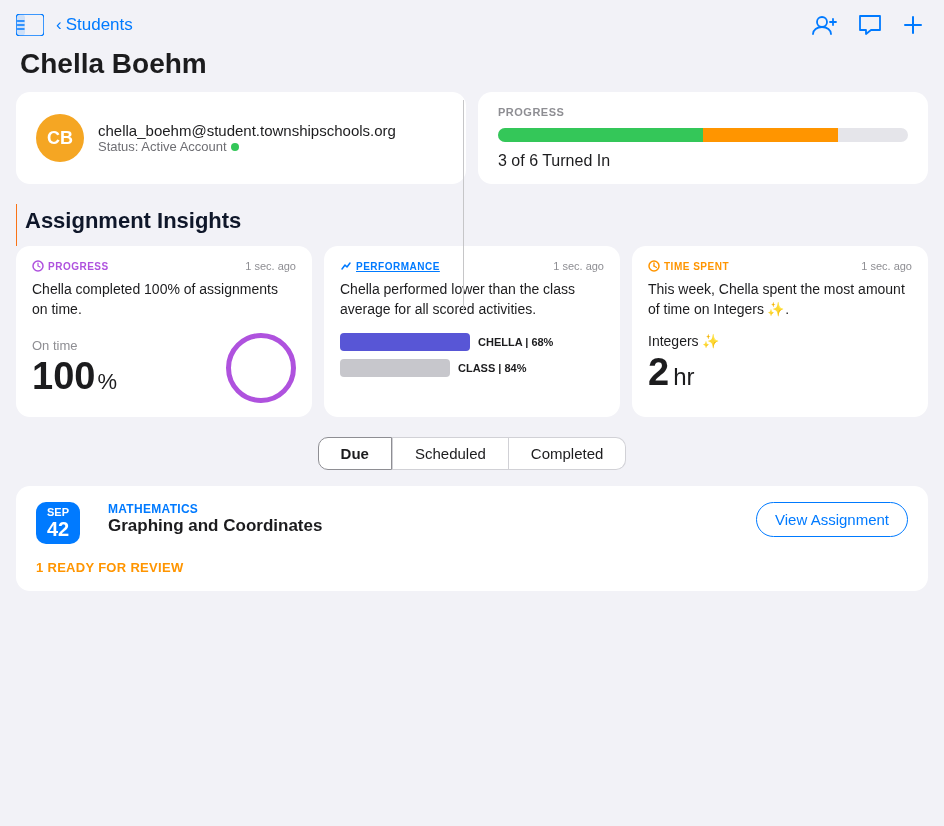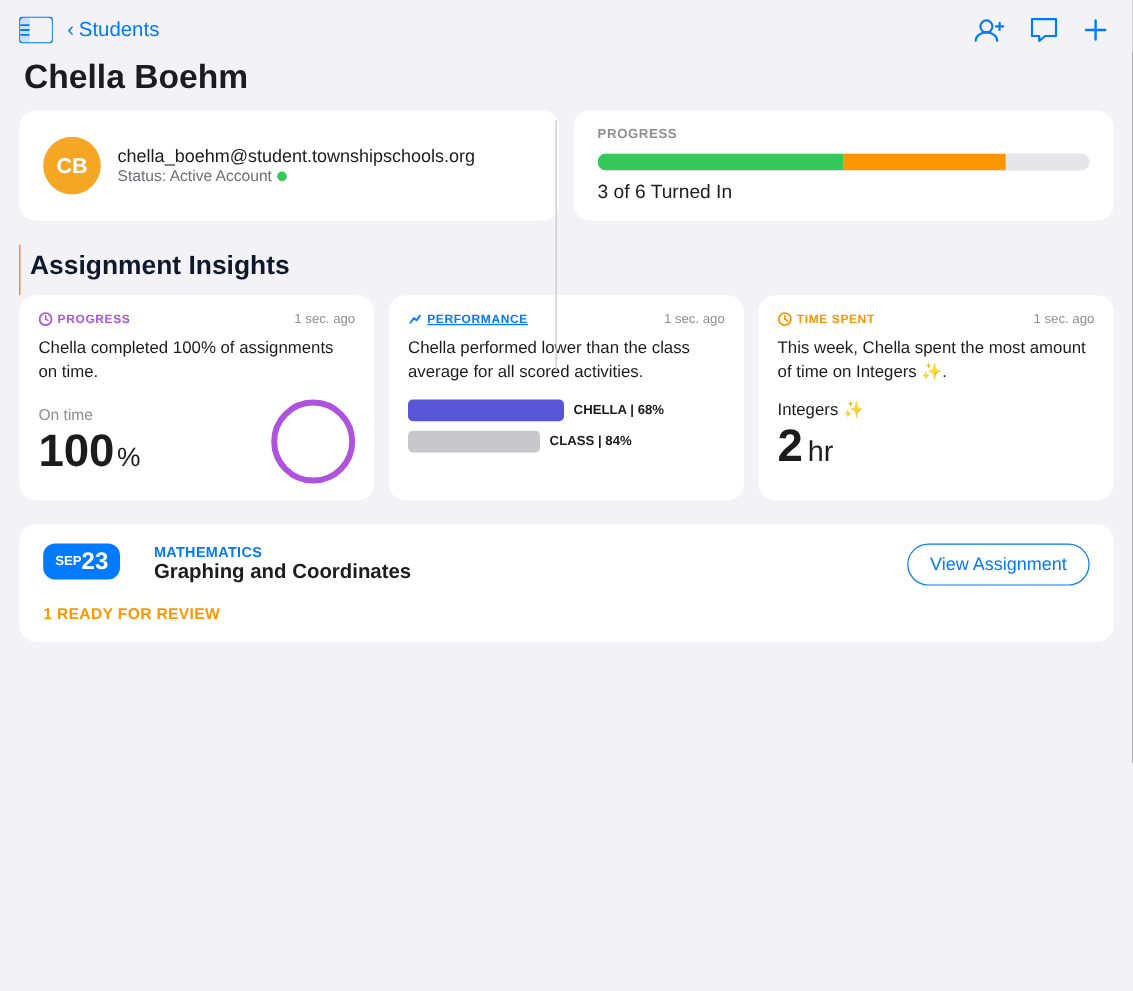--- a/index.html
+++ b/index.html
@@ -189,21 +189,21 @@
     .assignment-card {
       background: #fff;
       border-radius: 14px;
       padding: 16px 20px;
       margin-bottom: 12px;
     }
     .assignment-header {
       display: flex; align-items: flex-start; justify-content: space-between; margin-bottom: 14px;
     }
     .assignment-date-box {
-      display: flex; align-items: center;
+      display: flex; flex-direction: column; align-items: center;
       background: #007aff;
       border-radius: 10px;
       padding: 4px 10px;
       color: #fff;
       min-width: 44px;
     }
     .date-month { font-size: 11px; font-weight: 600; text-transform: uppercase; }
     .date-day { font-size: 20px; font-weight: 700; line-height: 1.1; }
     .assignment-title-area { flex: 1; padding-left: 14px; }
     .assignment-subject { font-size: 12px; font-weight: 700; color: #007aff; text-transform: uppercase; letter-spacing: 0.3px; }
@@ -379,27 +379,32 @@
         <div class="insight-desc">This week, Chella spent the most amount of time on Integers ✨.</div>
         <div class="time-topic">Integers ✨</div>
         <div class="time-value">
           <span>2</span>
           <span class="time-unit">hr</span>
         </div>
       </div>
 
     </div>
 
+    <div class="filter-tabs">
+      <button class="filter-tab active">Due</button>
+      <button class="filter-tab">Scheduled</button>
+      <button class="filter-tab">Completed</button>
+    </div>
 
     <div class="assignment-card">
       <div class="assignment-header">
         <div style="display:flex; align-items:flex-start; gap:14px; flex:1">
           <div class="assignment-date-box">
             <span class="date-month">SEP</span>
-            <span class="date-day">23</span>
+            <span class="date-day">42</span>
           </div>
           <div class="assignment-title-area">
             <div class="assignment-subject">MATHEMATICS</div>
             <div class="assignment-title">Graphing and Coordinates</div>
           </div>
         </div>
         <button class="view-assignment-btn">View Assignment</button>
       </div>
 
       <div class="activity-row">

